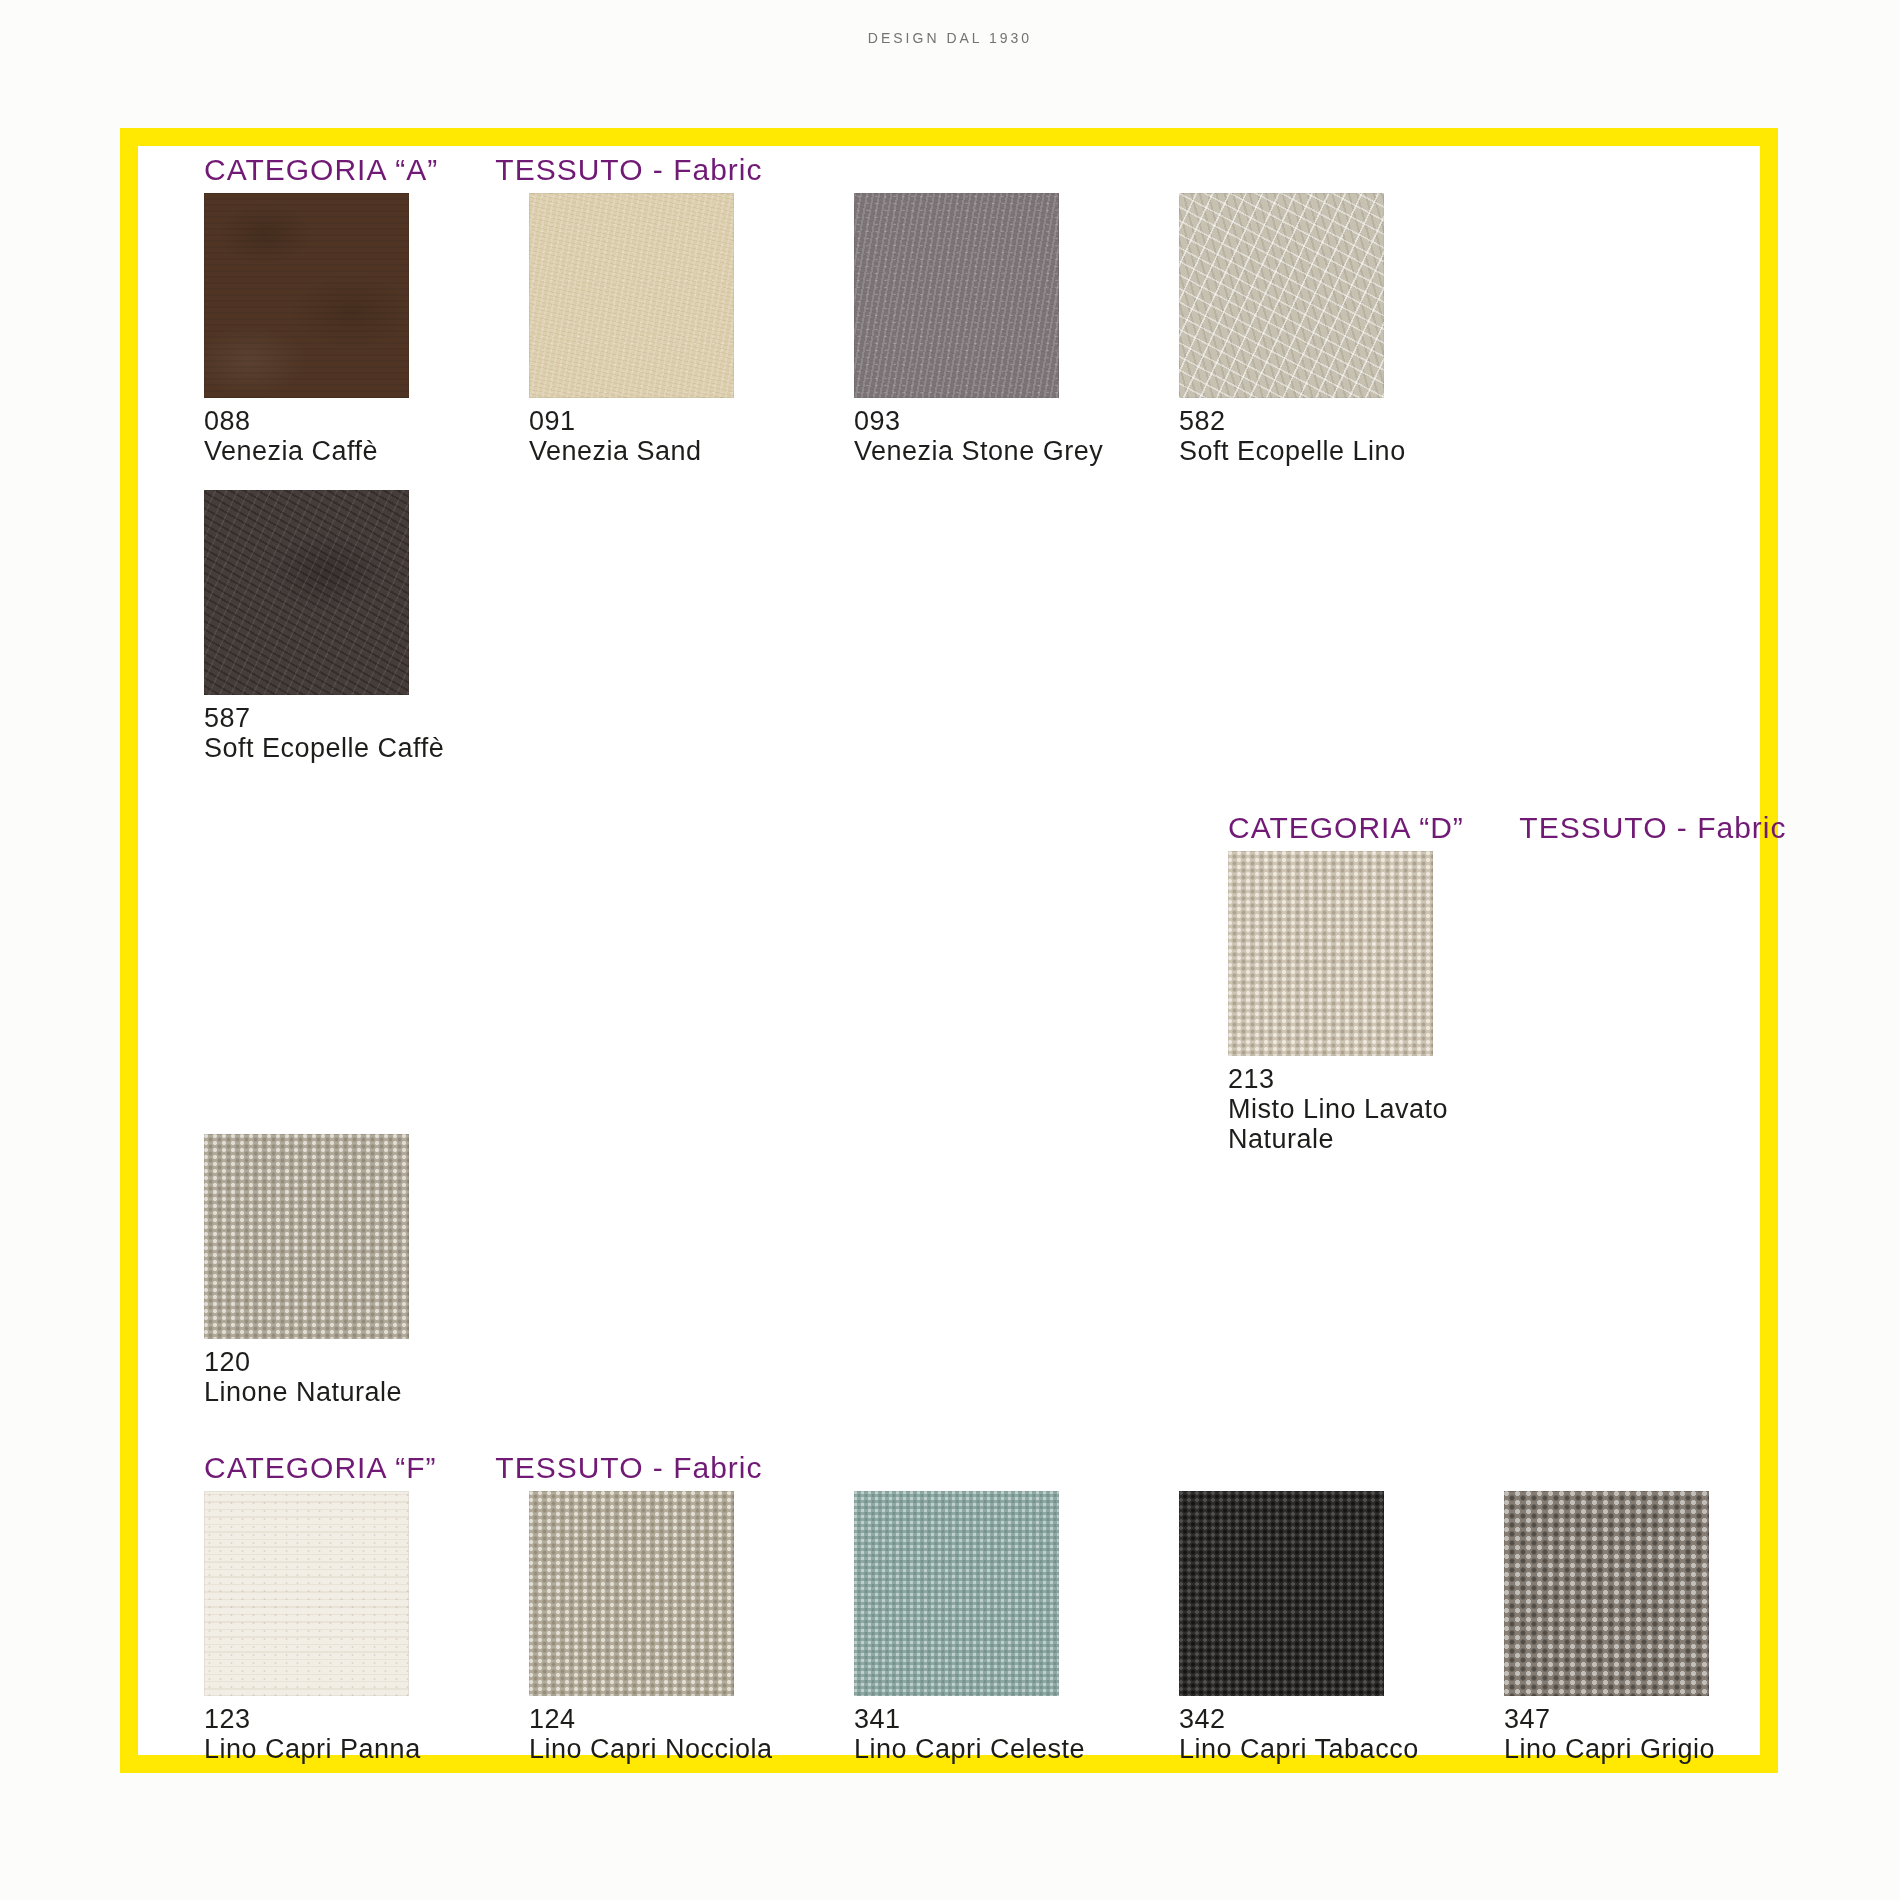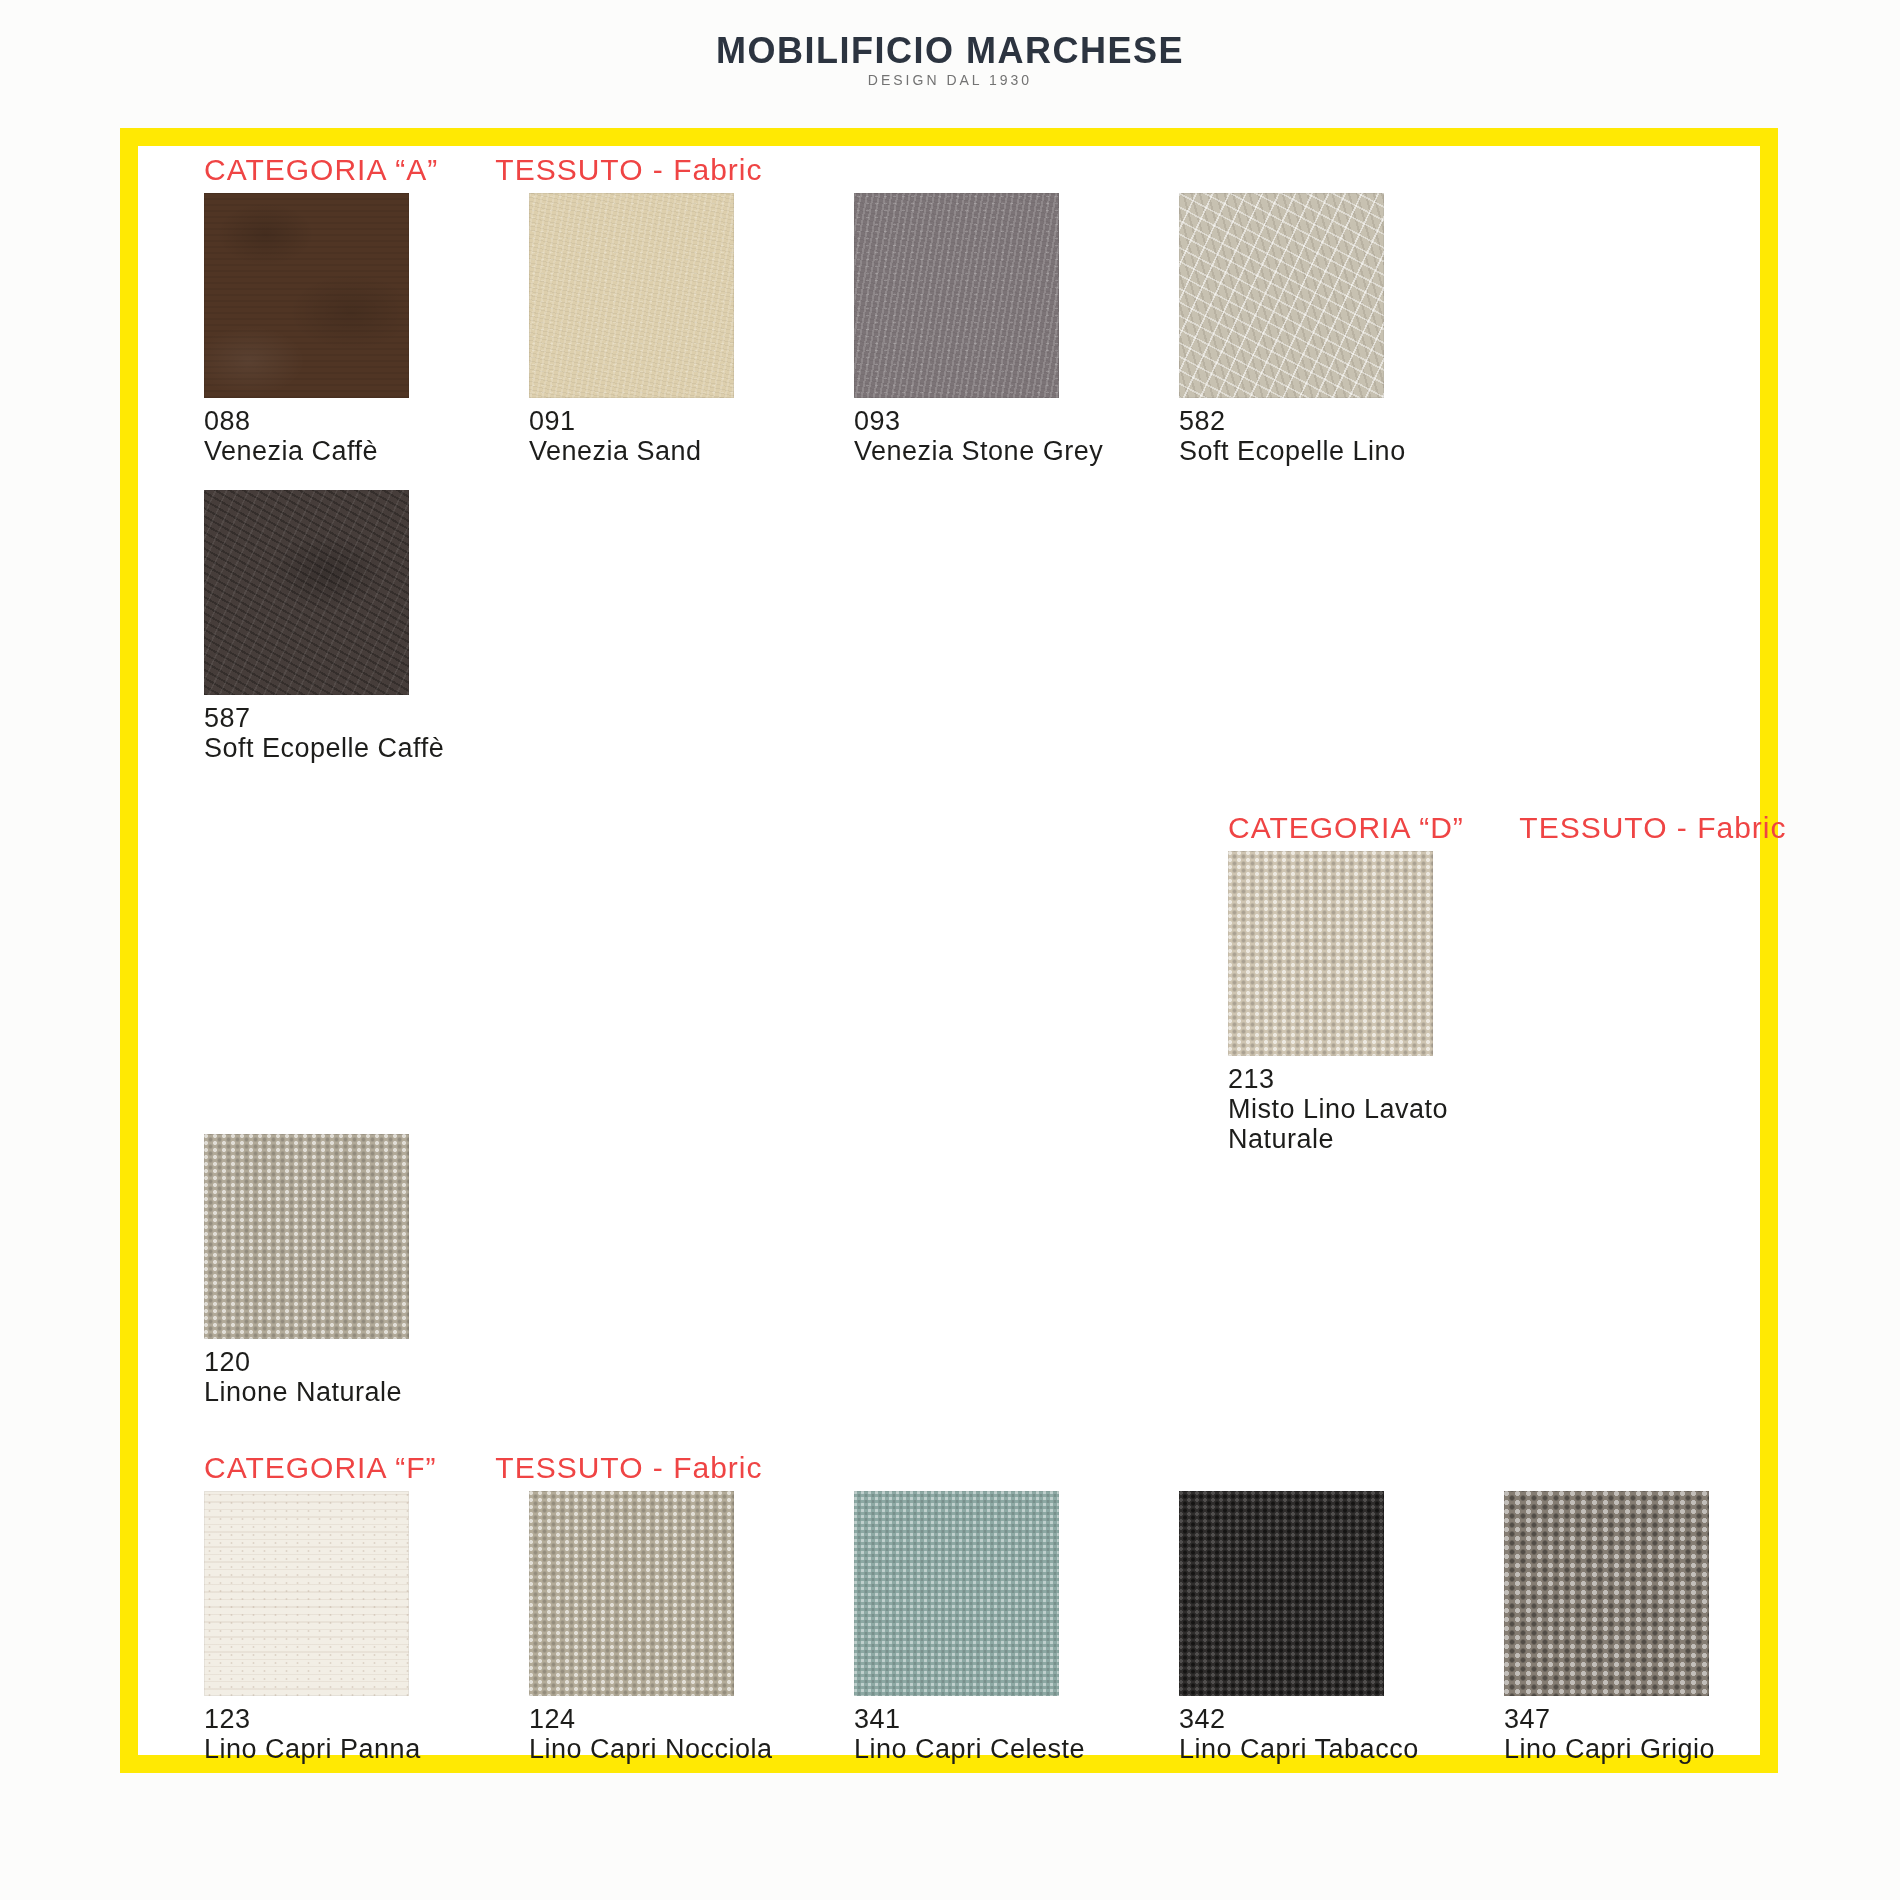--- a/index.html
+++ b/index.html
@@ -16,21 +16,21 @@
          box-sizing:border-box;border:18px solid #ffe903;background:#ffffff;}
 
   
   .cat{position:absolute;left:66px;}
   #sec-a{top:6px;}
   #sec-b{top:664px;}
   #sec-d{top:664px;left:1042px;padding-left:48px;}
   #sec-e{top:988px;}
   #sec-f{top:1304px;}
   .cat-heading{margin:0 0 5px 0;font-size:30px;font-weight:400;line-height:36px;
-               letter-spacing:1px;color:#ef4444;white-space:nowrap;}
+               letter-spacing:1px;color:#701a75;white-space:nowrap;}
   .cat-label{display:inline-block;min-width:282px;}
   .type-label{display:inline-block;}
 
   .row{display:flex;}
   .row2{margin-top:24px;}
   .cell{width:325px;flex:0 0 325px;}
   .swatch{width:205px;height:205px;box-shadow:inset 0 0 0 1px rgba(0,0,0,.05);}
   .code{margin-top:8px;font-size:27px;line-height:30px;letter-spacing:.5px;}
   .fname{font-size:27px;line-height:30px;letter-spacing:.5px;}
 
@@ -79,21 +79,20 @@
     background-image:repeating-linear-gradient(0deg,transparent 0 6px,rgba(150,120,95,.10) 6px 7.5px),
                      radial-gradient(rgba(150,120,95,.22) 1px,transparent 1.3px);
     background-size:auto,11px 8px;}
 </style>
 </head>
 <body>
 
 <div class="page">
 
   <header class="brand">
-    <div class="brand-title">MOBILIFICIO MARCHESE</div>
     <div class="brand-subtitle">DESIGN DAL 1930</div>
   </header>
 
   <div class="frame">
 
     <section class="cat" id="sec-a">
       <h2 class="cat-heading">
         <span class="cat-label">CATEGORIA “A”</span>
         <span class="type-label">TESSUTO - Fabric</span>
       </h2>

